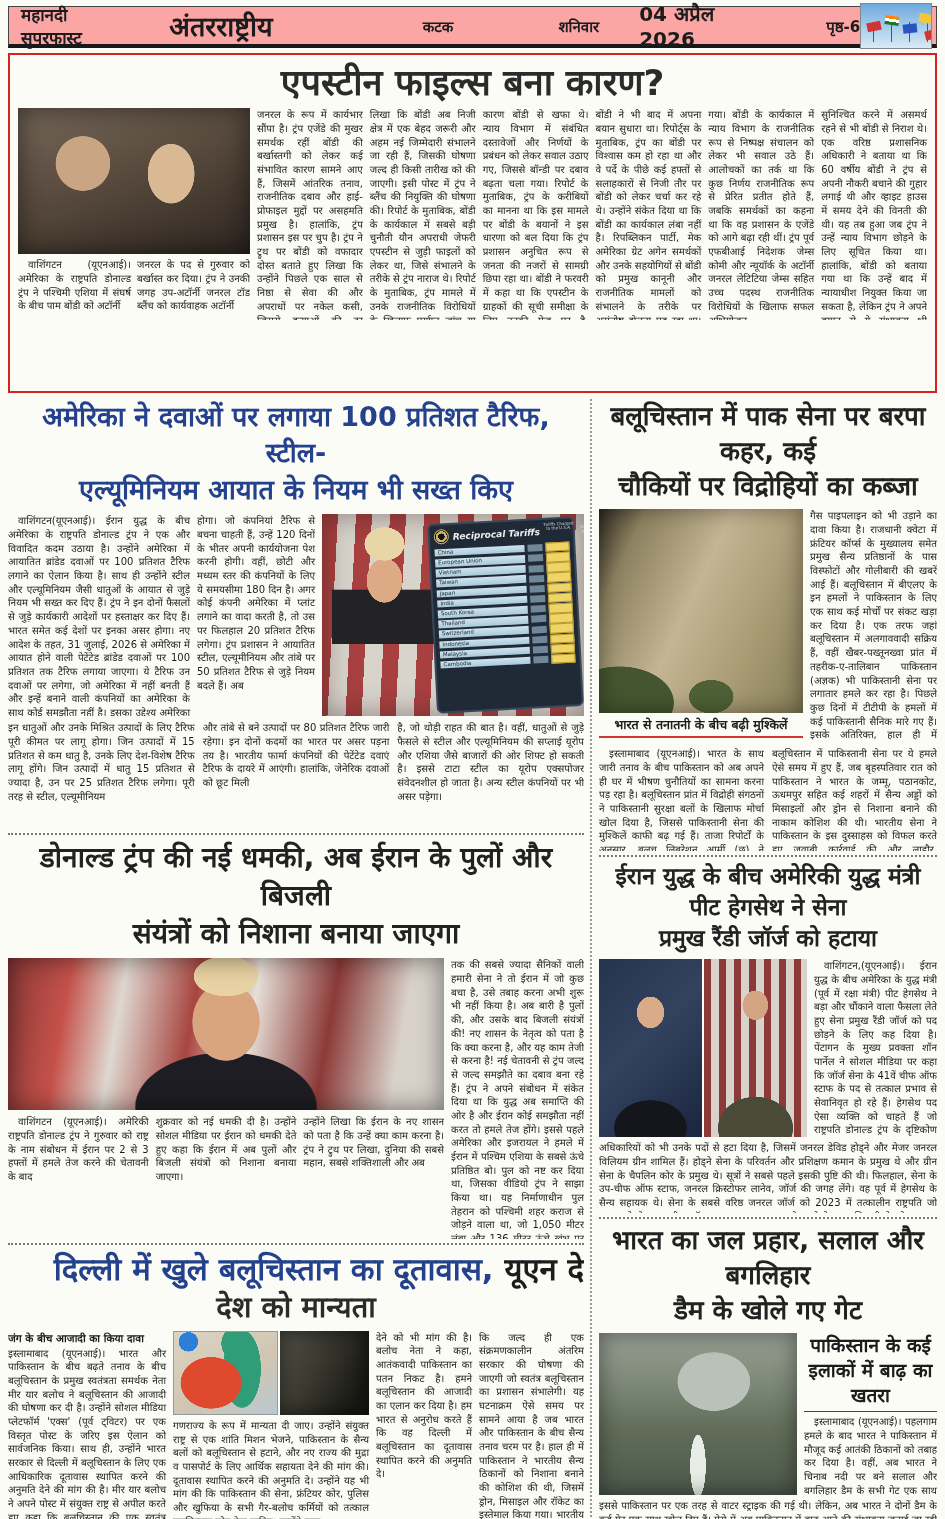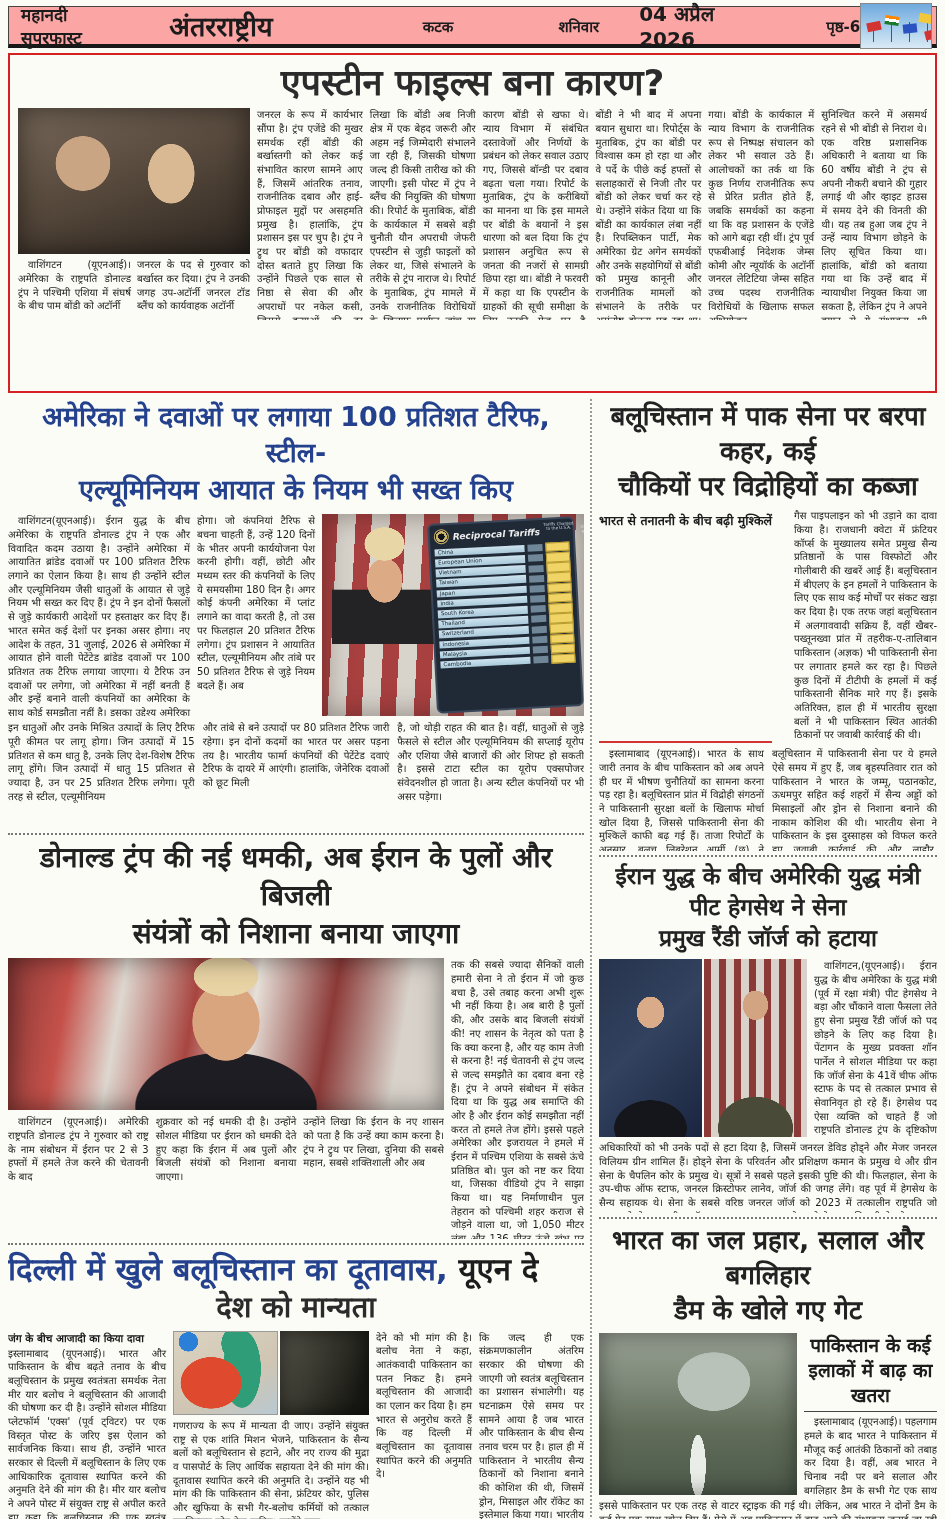--- a/index.html
+++ b/index.html
@@ -94,21 +94,21 @@
       radial-gradient(64px 74px at 50% 42%,#d9a57f 0 52%,transparent 53%),
       radial-gradient(150px 90px at 50% 98%,#1d1d23 0 60%,transparent 61%),
       linear-gradient(100deg,#8c3a38 0%,#c5514a 14%,#ded8d0 26%,#a84540 42%,#e6e0d8 55%,#8c3a38 72%,#d8d2ca 88%);
       box-shadow:inset 0 0 26px rgba(0,0,0,.5);}
   .tt-below{display:flex;gap:7px;flex:1;overflow:hidden;}
   .tt-below p{flex:1;}
   .tt-right{flex:1;overflow:hidden;}
 
   
   .embassy{height:300px;}
-  .embassy .hl1{font-size:31px;margin:0;text-align:left;font-weight:700;line-height:1.3;}
+  .embassy .hl1{font-size:31px;margin:0;text-align:right;font-weight:700;line-height:1.3;}
   .embassy .hl2{font-size:29px;margin:0;text-align:center;font-weight:700;color:#2b2b2b;line-height:1.25;}
   .em-body{display:flex;gap:7px;height:198px;margin-top:5px;overflow:hidden;}
   .em-c1{width:158px;flex:none;}
   .em-sub{font-weight:700;font-size:10.5px;margin:0 0 2px;}
   .em-mid{width:196px;flex:none;display:flex;flex-direction:column;gap:4px;}
   .em-imgs{display:flex;gap:2px;height:128px;}
   .em-map{flex:1.15;background:
       radial-gradient(16px 16px at 14% 12%,#2c7fd6 0 60%,transparent 61%),
       radial-gradient(52px 44px at 36% 62%,#df4a2e 0 58%,transparent 59%),
       radial-gradient(34px 70px at 66% 45%,#2f9e78 0 55%,transparent 56%),
@@ -117,21 +117,21 @@
       border:1px solid #999;}
   .em-mil{flex:1;background:linear-gradient(115deg,#55544a 0%,#3a3a31 40%,#191914 85%),#222;
       box-shadow:inset 0 0 20px rgba(0,0,0,.6);}
   .em-c3{width:96px;flex:none;}
   .em-c4{flex:1;}
 
   
   .baloch{height:452px;}
   .baloch .hl{font-size:26px;}
   .bl-row1{display:flex;gap:7px;height:234px;margin-top:5px;overflow:hidden;}
-  .bl-left{width:188px;flex:none;display:flex;}
+  .bl-left{width:204px;flex:none;display:flex;flex-direction:column;}
   .bl-photo{height:204px;background:
       radial-gradient(90px 60px at 10% 95%,#44552f 0 60%,transparent 61%),
       radial-gradient(40px 30px at 55% 92%,#4e6136 0 55%,transparent 56%),
       linear-gradient(115deg,#2e2b20 0%,#8c8160 16%,#c4b593 45%,#ab9d76 70%,#857e58 100%);
       box-shadow:inset 0 0 22px rgba(0,0,0,.4);}
   .bl-cap{font-size:12.5px;font-weight:700;text-align:center;margin-top:3px;
           border-bottom:2.5px solid #d23333;padding-bottom:3px;}
   .bl-right{flex:1;overflow:hidden;}
   .bl-row2{display:flex;gap:8px;height:128px;margin-top:4px;overflow:hidden;}
   .bl-row2 p{flex:1;}

